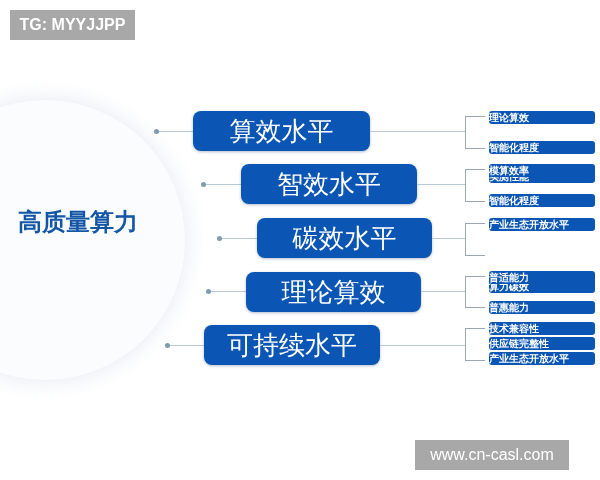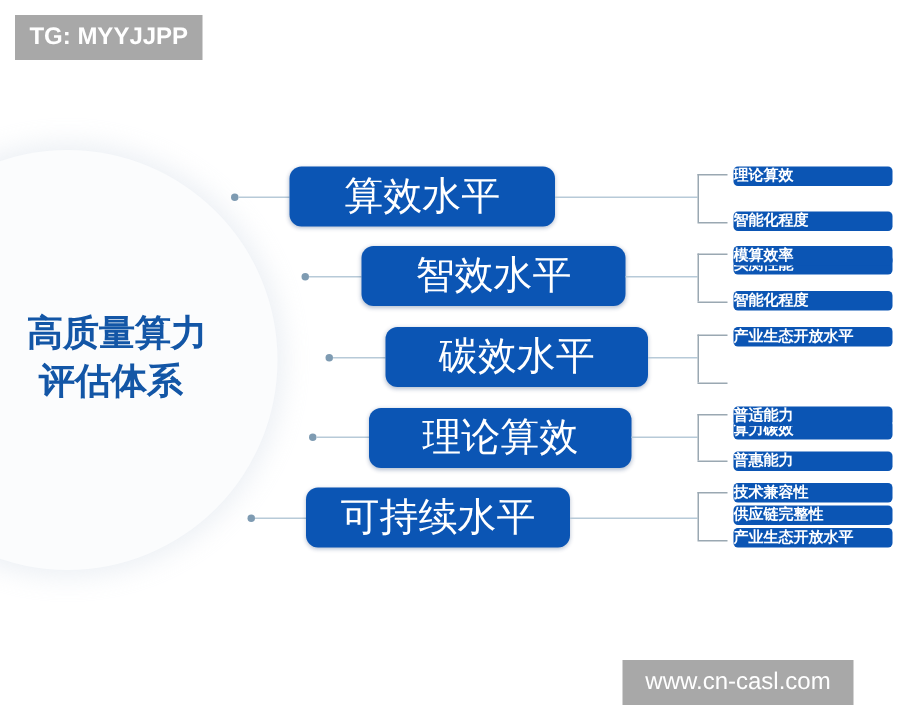--- a/index.html
+++ b/index.html
@@ -22,21 +22,20 @@
              color:#fff; font-size:10px; font-weight:bold; line-height:13px; text-align:left; white-space:nowrap; overflow:hidden; }
 </style>
 </head>
 <body>
 
 <div class="wm wm-top">TG: MYYJJPP</div>
 
 <div class="circle"></div>
 <div class="title">
   <div>高质量算力</div>
-  <div style="padding-left:8px;">评估体系</div>
 </div>
 
 <div class="dot" style="left:154px;top:129px;"></div>
 <div class="hline" style="left:159px;top:131px;width:34px;"></div>
 <div class="main-box" style="left:193px;top:111px;width:177px;">算效水平</div>
 <div class="hline" style="left:370px;top:131px;width:95px;"></div>
 <div class="vline" style="left:465px;top:116px;height:32px;"></div>
 <div class="hline" style="left:465px;top:116px;width:20px;background:#9aa8b2;"></div>
 <div class="hline" style="left:465px;top:148px;width:20px;background:#9aa8b2;"></div>
 <div class="sub-box" style="top:111px;">理论算效</div>

